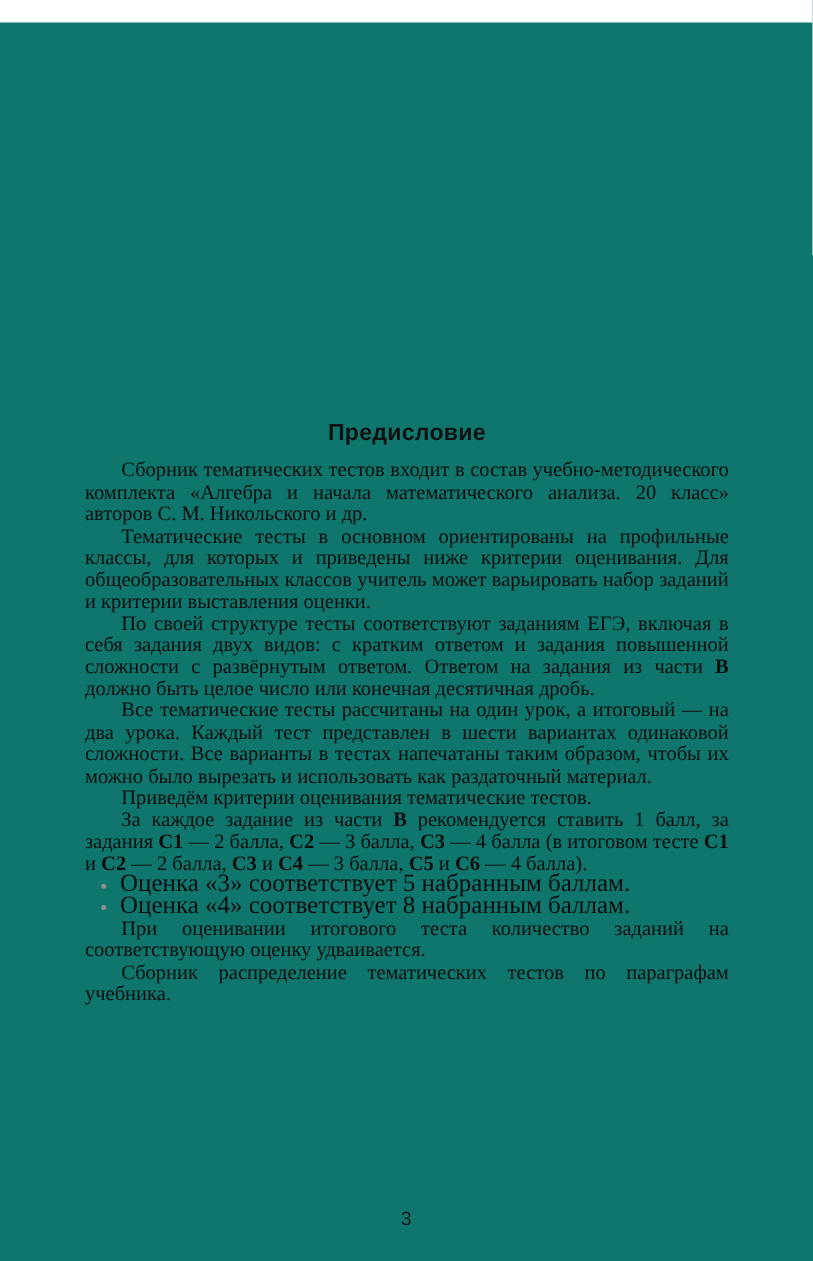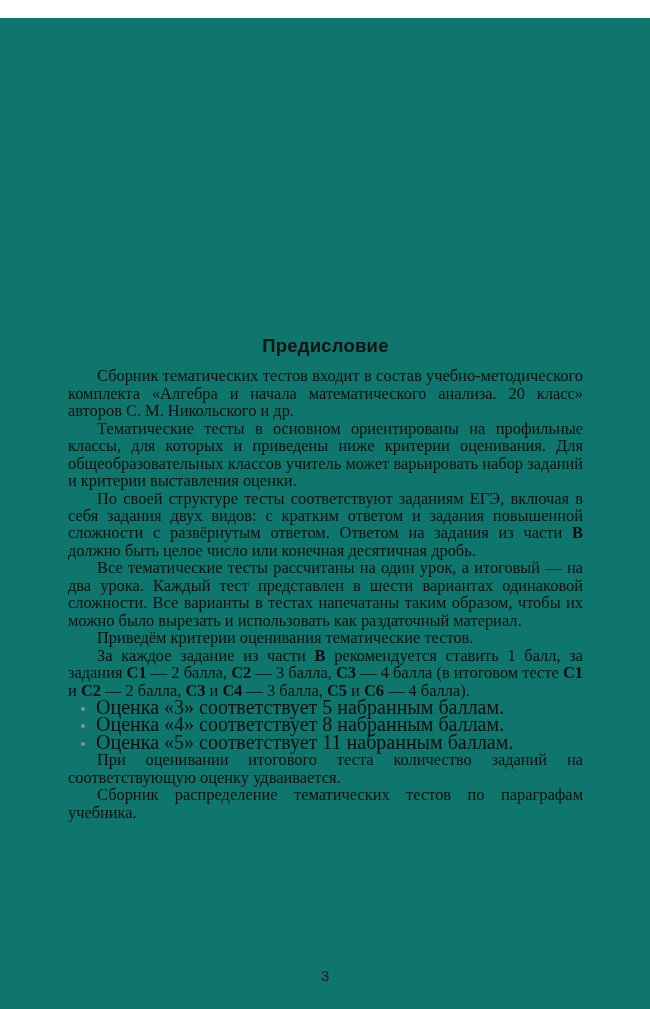--- a/index.html
+++ b/index.html
@@ -112,21 +112,20 @@
 
     <p class="para">Все тематические тесты рассчитаны на один урок, а итоговый — на два урока. Каждый тест представлен в шести вариантах одинаковой сложности. Все варианты в тестах напечатаны таким образом, чтобы их можно было вырезать и использовать как раздаточный материал.</p>
 
     <p class="para">Приведём критерии оценивания тематические тестов.</p>
 
     <p class="para"><span>За каждое задание из части </span><b>В</b><span> рекомендуется ставить 1 балл, за задания </span><b>С1</b><span> — 2 балла, </span><b>С2</b><span> — 3 балла, </span><b>С3</b><span> — 4 балла (в итоговом тесте </span><b>С1</b><span> и </span><b>С2</b><span> — 2 балла, </span><b>С3</b><span> и </span><b>С4</b><span> — 3 балла, </span><b>С5</b><span> и </span><b>С6</b><span> — 4 балла).</span></p>
 
     <ul class="score-list">
       <li><span class="bullet-dot"></span><span>Оценка «3» соответствует 5 набранным баллам.</span></li>
       <li><span class="bullet-dot"></span><span>Оценка «4» соответствует 8 набранным баллам.</span></li>
-      <li><span class="bullet-dot"></span><span>Оценка «5» соответствует 11 набранным баллам.</span></li>
     </ul>
 
     <p class="para">При оценивании итогового теста количество заданий на соответствующую оценку удваивается.</p>
 
     <p class="para">Сборник распределение тематических тестов по параграфам учебника.</p>
 
   </div>
 
   <div class="page-number">3</div>
 

